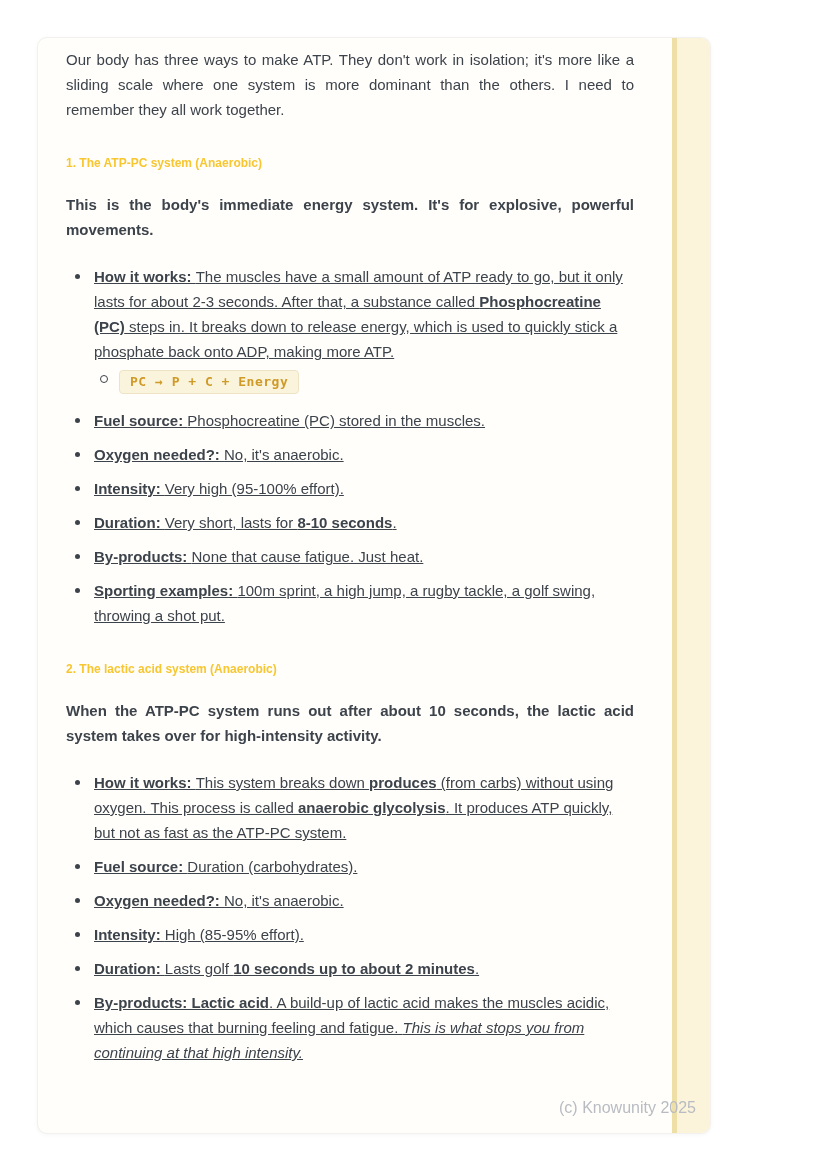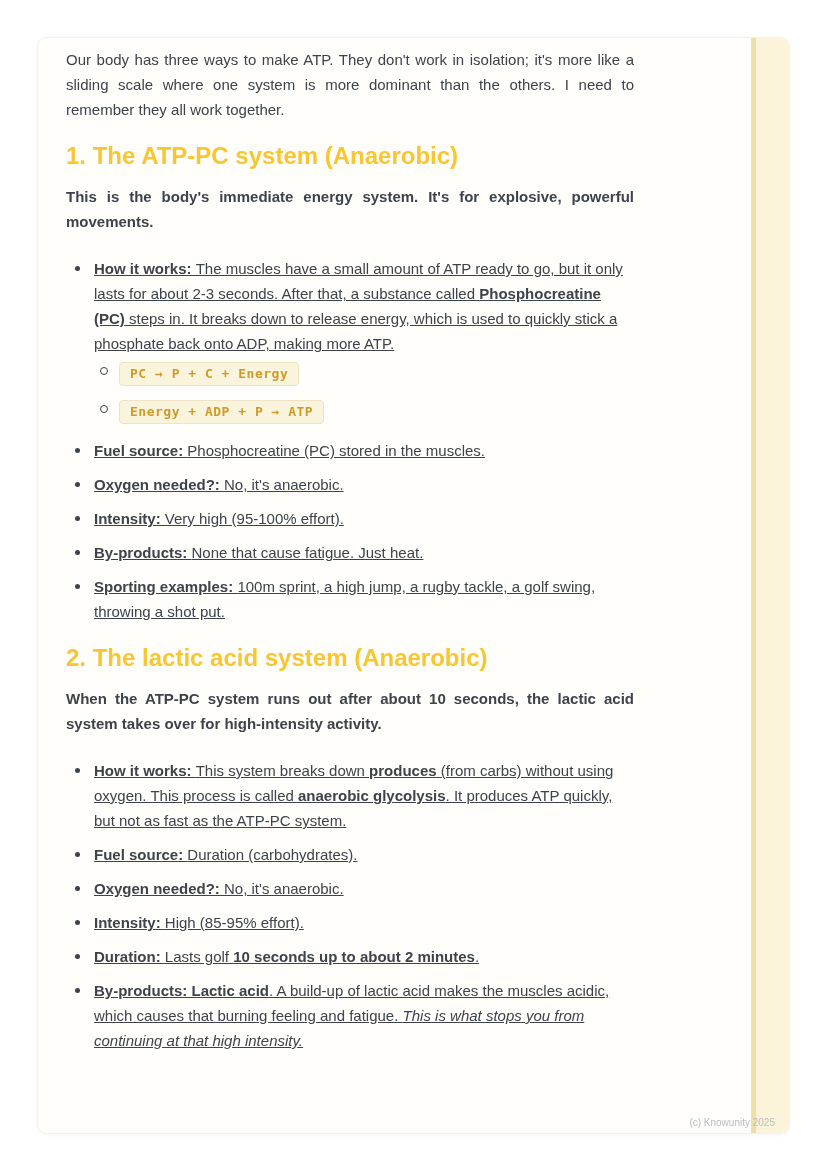--- a/index.html
+++ b/index.html
@@ -19,21 +19,21 @@
   body{
     background:var(--page-bg);
     font-family:"Liberation Sans", sans-serif;
     color:var(--text);
     position:relative;
     overflow:hidden;
   }
   .card{
     position:absolute;
     left:37px; top:37px;
-    width:753px; height:1097px;
+    width:674px; height:1097px;
     background:var(--card-bg);
     border:1px solid rgba(0,0,0,0.05);
     border-radius:10px;
     box-shadow:0 1px 4px rgba(0,0,0,0.04);
   }
   .margin-strip{
     position:absolute;
     top:0; right:0;
     width:38px; height:100%;
     background:var(--strip-bg);
@@ -46,24 +46,24 @@
     width:568px;
     font-size:15px;
     line-height:25px;
   }
   .para{
     text-align:justify;
   }
   .para.intro{margin-bottom:6px;}
   h2.section-heading{
     color:var(--accent);
-    font-size:24px;
+    font-size:12px;
     line-height:27px;
     font-weight:bold;
-    margin:20px 0 15px 0;
+    margin:28px 0 15px 0;
     text-align:left;
   }
   p.lead{margin-bottom:22px;font-weight:bold;}
   ul.bullets{list-style:none;margin:0;text-decoration:underline;}
   ul.bullets > li{
     position:relative;
     padding-left:28px;
     margin-bottom:9px;
     text-align:left;
   }
@@ -102,45 +102,45 @@
     border:1px solid var(--code-border);
     border-radius:4px;
     padding:1px 10px;
     letter-spacing:0.5px;
     text-align:center;
   }
   b{font-weight:bold;}
   i{font-style:italic;}
   .watermark{
     position:absolute;
-    right:14px; bottom:5px;
-    font-size:10px;
+    right:14px; bottom:16px;
+    font-size:16px;
     color:var(--watermark);
     z-index:2;
     white-space:nowrap;
   }
 </style>
 </head>
 <body>
 
 <div class="card">
   <div class="margin-strip"></div>
   <div class="content">
     <p class="para intro">Our body has three ways to make ATP. They don't work in isolation; it's more like a sliding scale where one system is more dominant than the others. I need to remember they all work together.</p>
     <div id="sections">
         <h2 class="section-heading">1. The ATP-PC system (Anaerobic)</h2>
         <p class="para lead">This is the body's immediate energy system. It's for explosive, powerful movements.</p>
         <ul class="bullets">
           <li><b>How it works: </b><span>The muscles have a small amount of ATP ready to go, but it only lasts for about 2-3 seconds. After that, a substance called </span><b>Phosphocreatine (PC)</b><span> steps in. It breaks down to release energy, which is used to quickly stick a phosphate back onto ADP, making more ATP.</span><ul class="codes">
               <li><code class="box">PC → P + C + Energy</code></li>
-              <li><code class="box">Energy + ADP + P → ATP</code></li>
             </ul></li>
           <li><b>Fuel source: </b><span>Phosphocreatine (PC) stored in the muscles.</span></li>
           <li><b>Oxygen needed?: </b><span>No, it's anaerobic.</span></li>
           <li><b>Intensity: </b><span>Very high (95-100% effort).</span></li>
+          <li><b>Duration: </b><span>Very short, lasts for </span><b>8-10 seconds</b><span>.</span></li>
           <li><b>By-products: </b><span>None that cause fatigue. Just heat.</span></li>
           <li><b>Sporting examples: </b><span>100m sprint, a high jump, a rugby tackle, a golf swing, throwing a shot put.</span></li>
         </ul>
         <h2 class="section-heading">2. The lactic acid system (Anaerobic)</h2>
         <p class="para lead">When the ATP-PC system runs out after about 10 seconds, the lactic acid system takes over for high-intensity activity.</p>
         <ul class="bullets">
           <li><b>How it works: </b><span>This system breaks down </span><b>produces</b><span> (from carbs) without using oxygen. This process is called </span><b>anaerobic glycolysis</b><span>. It produces ATP quickly, but not as fast as the ATP-PC system.</span></li>
           <li><b>Fuel source: </b><span>Duration (carbohydrates).</span></li>
           <li><b>Oxygen needed?: </b><span>No, it's anaerobic.</span></li>
           <li><b>Intensity: </b><span>High (85-95% effort).</span></li>

